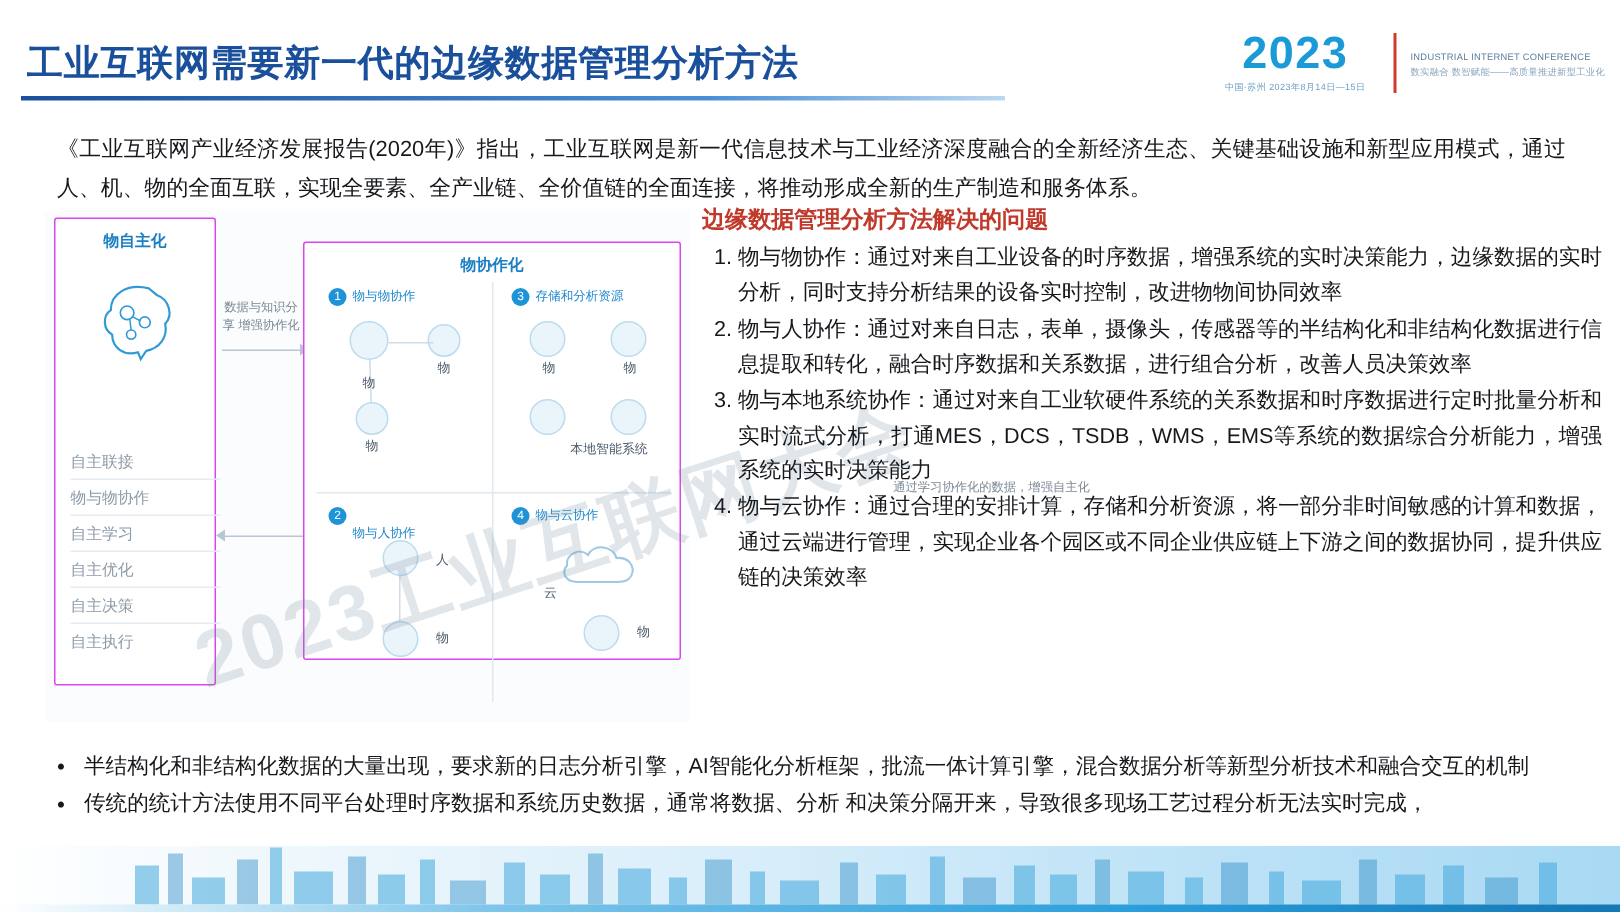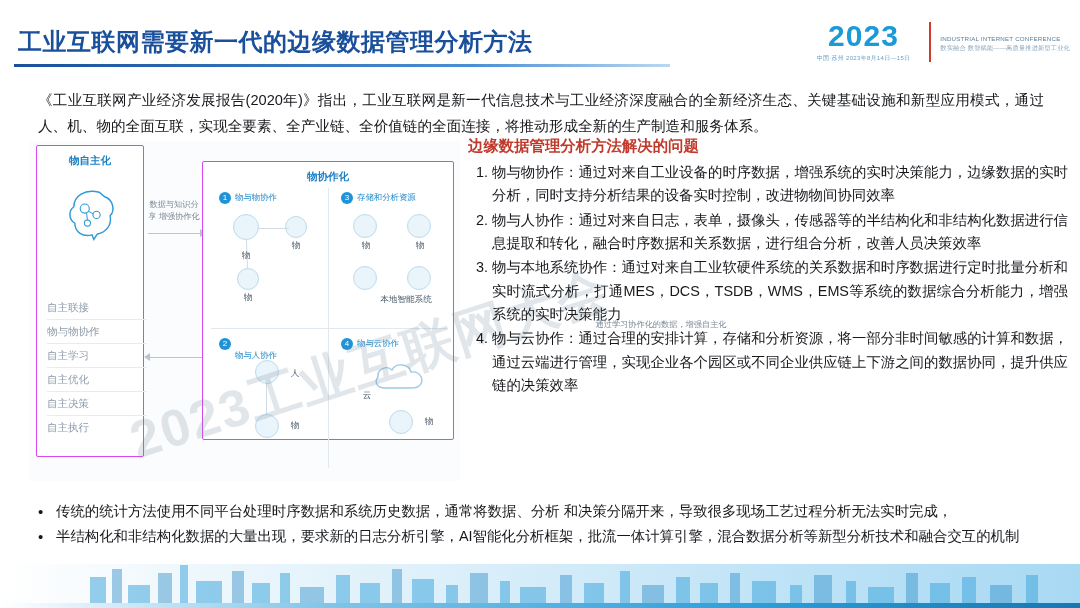--- a/index.html
+++ b/index.html
@@ -422,22 +422,22 @@
     <div class="rb-title">边缘数据管理分析方法解决的问题</div>
     <ol class="rb-list">
       <li>物与物协作：通过对来自工业设备的时序数据，增强系统的实时决策能力，边缘数据的实时分析，同时支持分析结果的设备实时控制，改进物物间协同效率</li>
       <li>物与人协作：通过对来自日志，表单，摄像头，传感器等的半结构化和非结构化数据进行信息提取和转化，融合时序数据和关系数据，进行组合分析，改善人员决策效率</li>
       <li>物与本地系统协作：通过对来自工业软硬件系统的关系数据和时序数据进行定时批量分析和实时流式分析，打通MES，DCS，TSDB，WMS，EMS等系统的数据综合分析能力，增强系统的实时决策能力</li>
       <li>物与云协作：通过合理的安排计算，存储和分析资源，将一部分非时间敏感的计算和数据，通过云端进行管理，实现企业各个园区或不同企业供应链上下游之间的数据协同，提升供应链的决策效率</li>
     </ol>
   </div>
 
   <div class="bottom">
+    <div class="bullet">半结构化和非结构化数据的大量出现，要求新的日志分析引擎，AI智能化分析框架，批流一体计算引擎，混合数据分析等新型分析技术和融合交互的机制</div>
     <div class="bullet">传统的统计方法使用不同平台处理时序数据和系统历史数据，通常将数据、分析 和决策分隔开来，导致很多现场工艺过程分析无法实时完成，</div>
-    <div class="bullet">半结构化和非结构化数据的大量出现，要求新的日志分析引擎，AI智能化分析框架，批流一体计算引擎，混合数据分析等新型分析技术和融合交互的机制</div>
   </div>
 
   <div class="footer">
     <div class="sky" style="left:90px; width:16px; height:26px;"></div>
     <div class="sky d2" style="left:112px; width:10px; height:34px;"></div>
     <div class="sky" style="left:128px; width:22px; height:18px;"></div>
     <div class="sky d2" style="left:158px; width:14px; height:30px;"></div>
     <div class="sky" style="left:180px; width:8px; height:38px;"></div>
     <div class="sky" style="left:196px; width:26px; height:22px;"></div>
     <div class="sky d2" style="left:232px; width:12px; height:32px;"></div>

